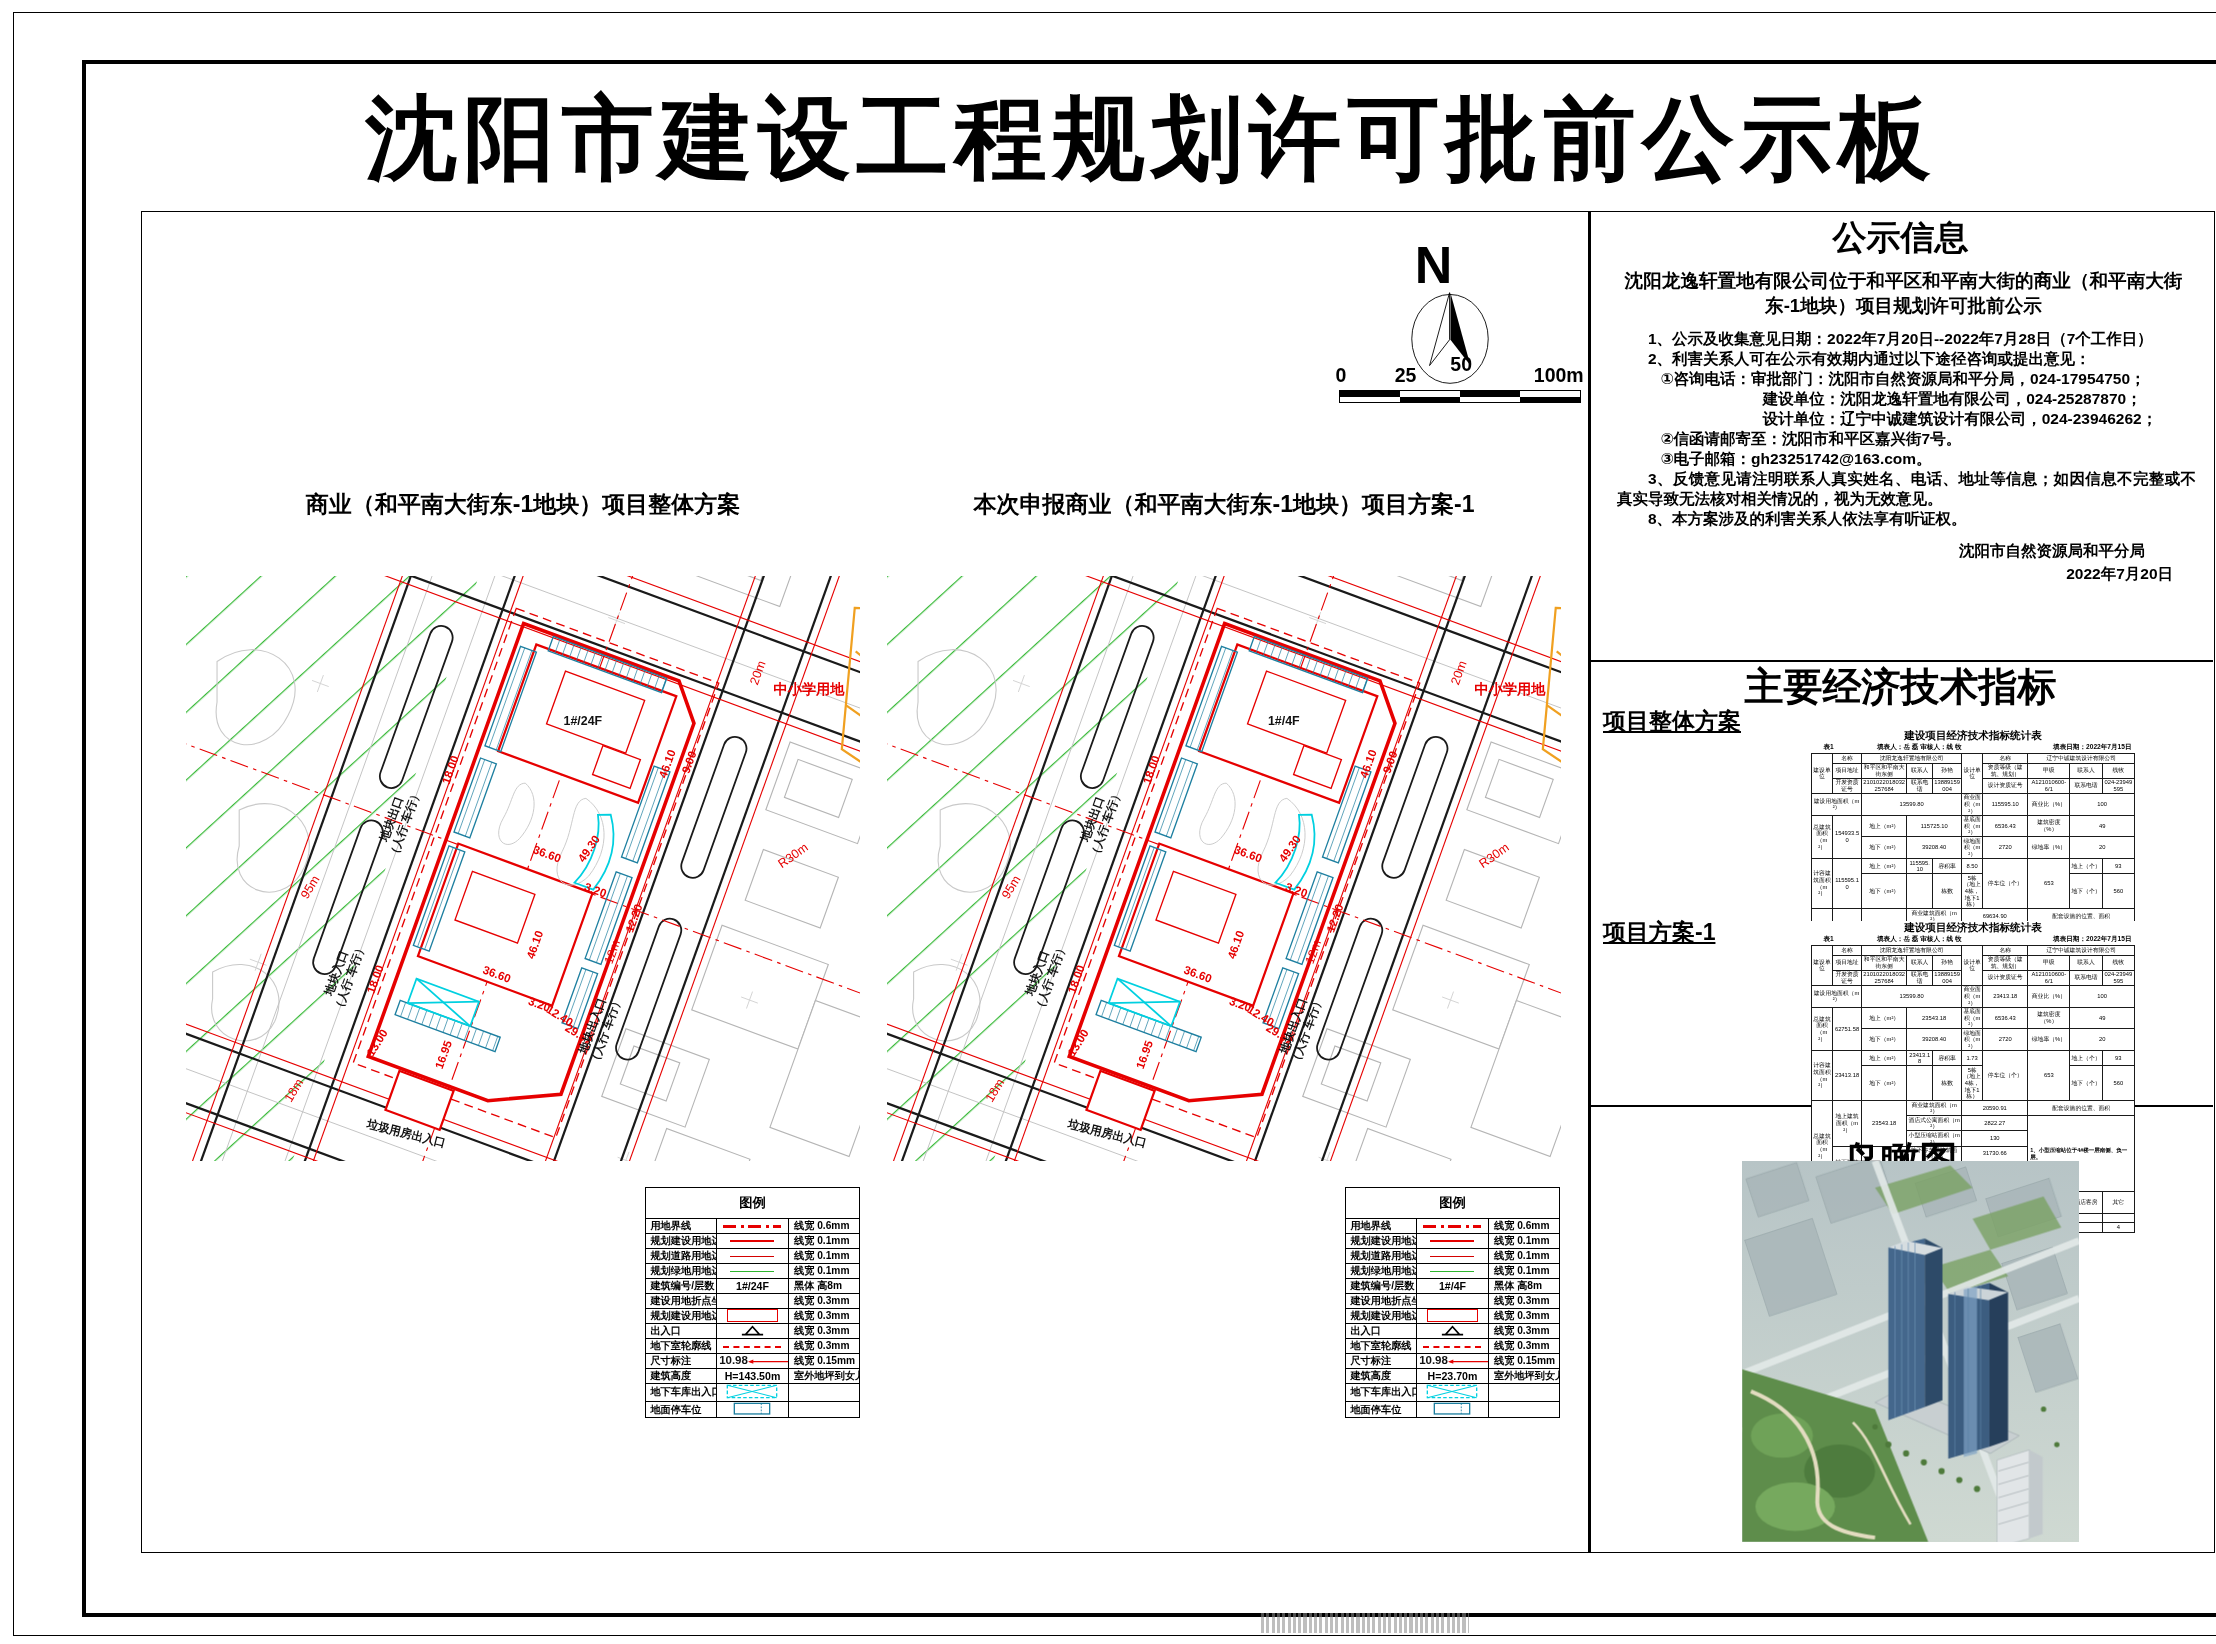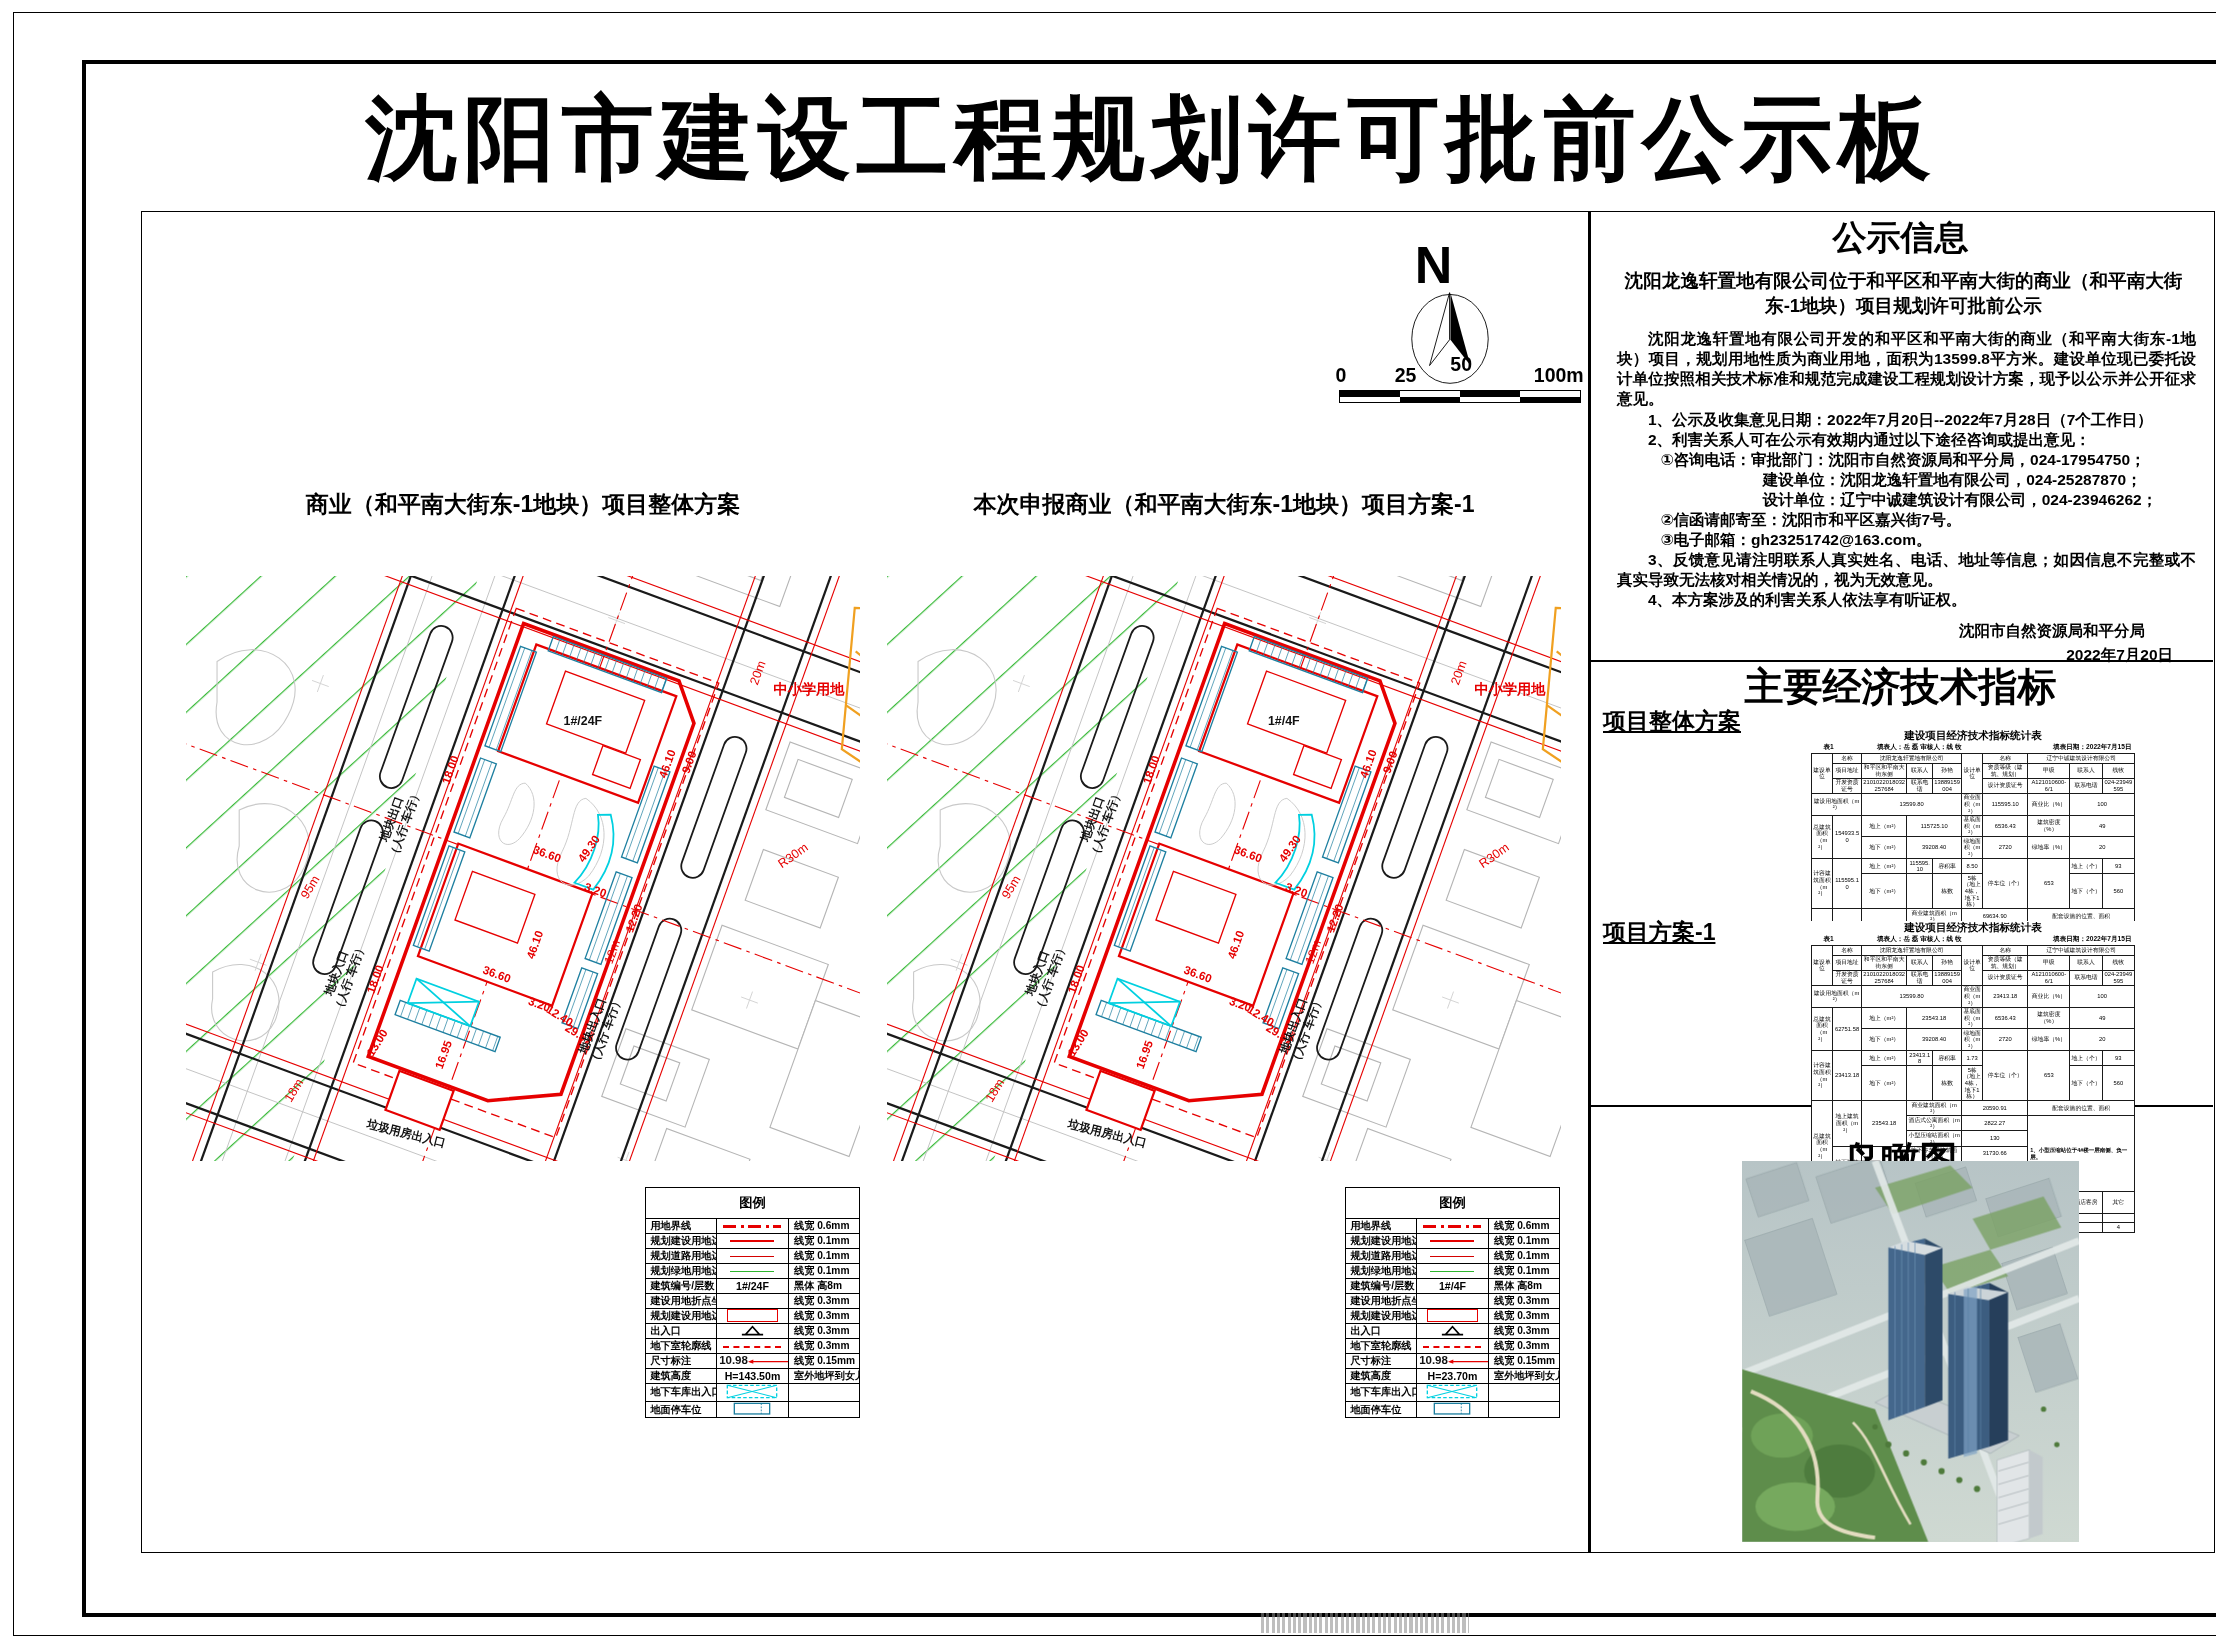--- a/index.html
+++ b/index.html
@@ -598,30 +598,29 @@
               </svg></td>
             <td class="c3"></td>
           </tr>
         </tbody>
       </table>
     </div>
 
   <div class="abs notice-title">公示信息</div>
   <div class="abs notice-heading">沈阳龙逸轩置地有限公司位于和平区和平南大街的商业（和平南大街东-1地块）项目规划许可批前公示</div>
   <div class="abs notice-body" id="noticeBody">
-      <p class="p0">沈阳龙逸轩置地有限公司开发的和平区和平南大街的商业（和平南大街东-1地块）项目，规划用地性质为商业用地，面积为13599.8平方米。建设单位现已委托设计单位按照相关技术标准和规范完成建设工程规划设计方案，现予以公示并公开征求意见。</p>
       <p class="n-item i1">1、公示及收集意见日期：2022年7月20日--2022年7月28日（7个工作日）</p>
       <p class="n-item i1">2、利害关系人可在公示有效期内通过以下途径咨询或提出意见：</p>
       <p class="n-item i2">①咨询电话：审批部门：沈阳市自然资源局和平分局，024-17954750；</p>
       <p class="n-item i3">建设单位：沈阳龙逸轩置地有限公司，024-25287870；</p>
       <p class="n-item i3">设计单位：辽宁中诚建筑设计有限公司，024-23946262；</p>
       <p class="n-item i2">②信函请邮寄至：沈阳市和平区嘉兴街7号。</p>
       <p class="n-item i2">③电子邮箱：gh23251742@163.com。</p>
       <p class="n-item i0">3、反馈意见请注明联系人真实姓名、电话、地址等信息；如因信息不完整或不真实导致无法核对相关情况的，视为无效意见。</p>
-      <p class="n-item i1">4、本方案涉及的利害关系人依法享有听证权。</p>
+      <p class="n-item i1">8、本方案涉及的利害关系人依法享有听证权。</p>
       <div class="n-sig">沈阳市自然资源局和平分局</div>
       <div class="n-date">2022年7月20日</div>
     </div>
 
   <div class="abs ind-sec-title">主要经济技术指标</div>
   <div class="abs scheme-label" style="top:707px;">项目整体方案</div>
   <div class="abs ind-table" style="left:1811px;top:729px;" id="table0">
       <div class="ind-caption">建设项目经济技术指标统计表</div>
       <div class="ind-meta">
         <span class="m1">表1</span>

